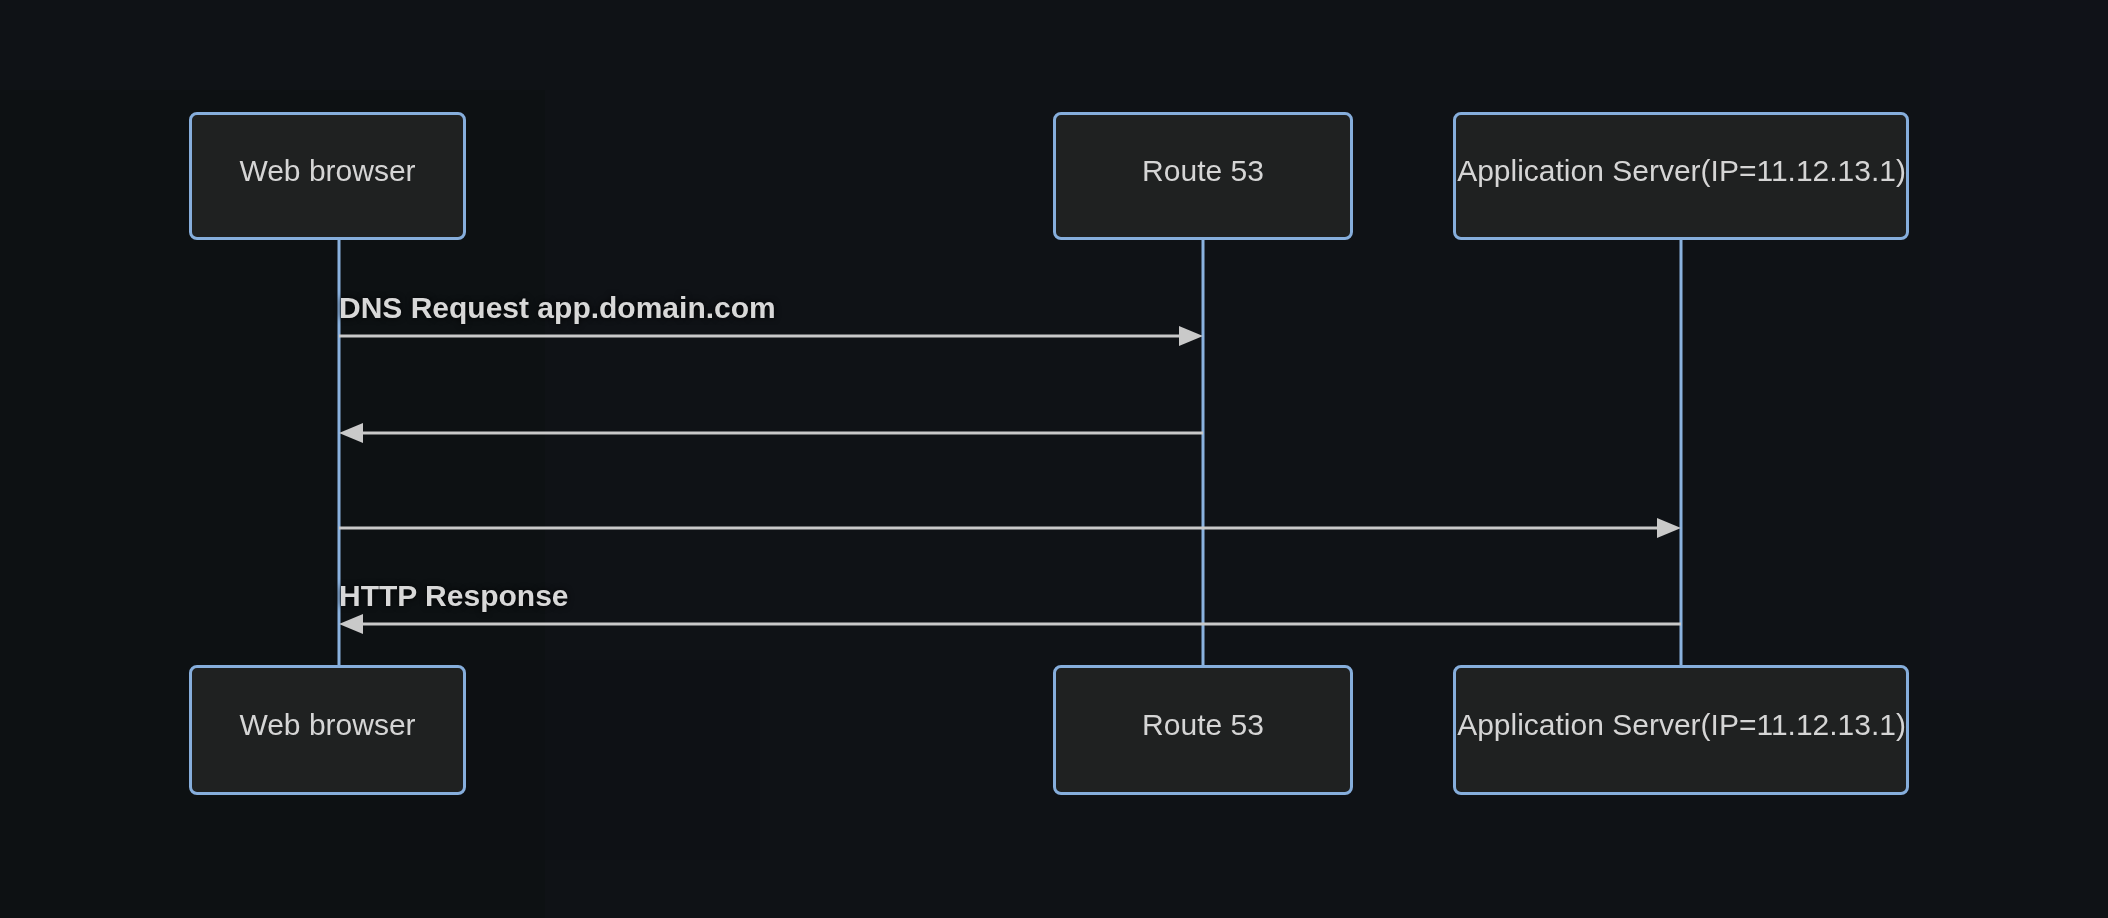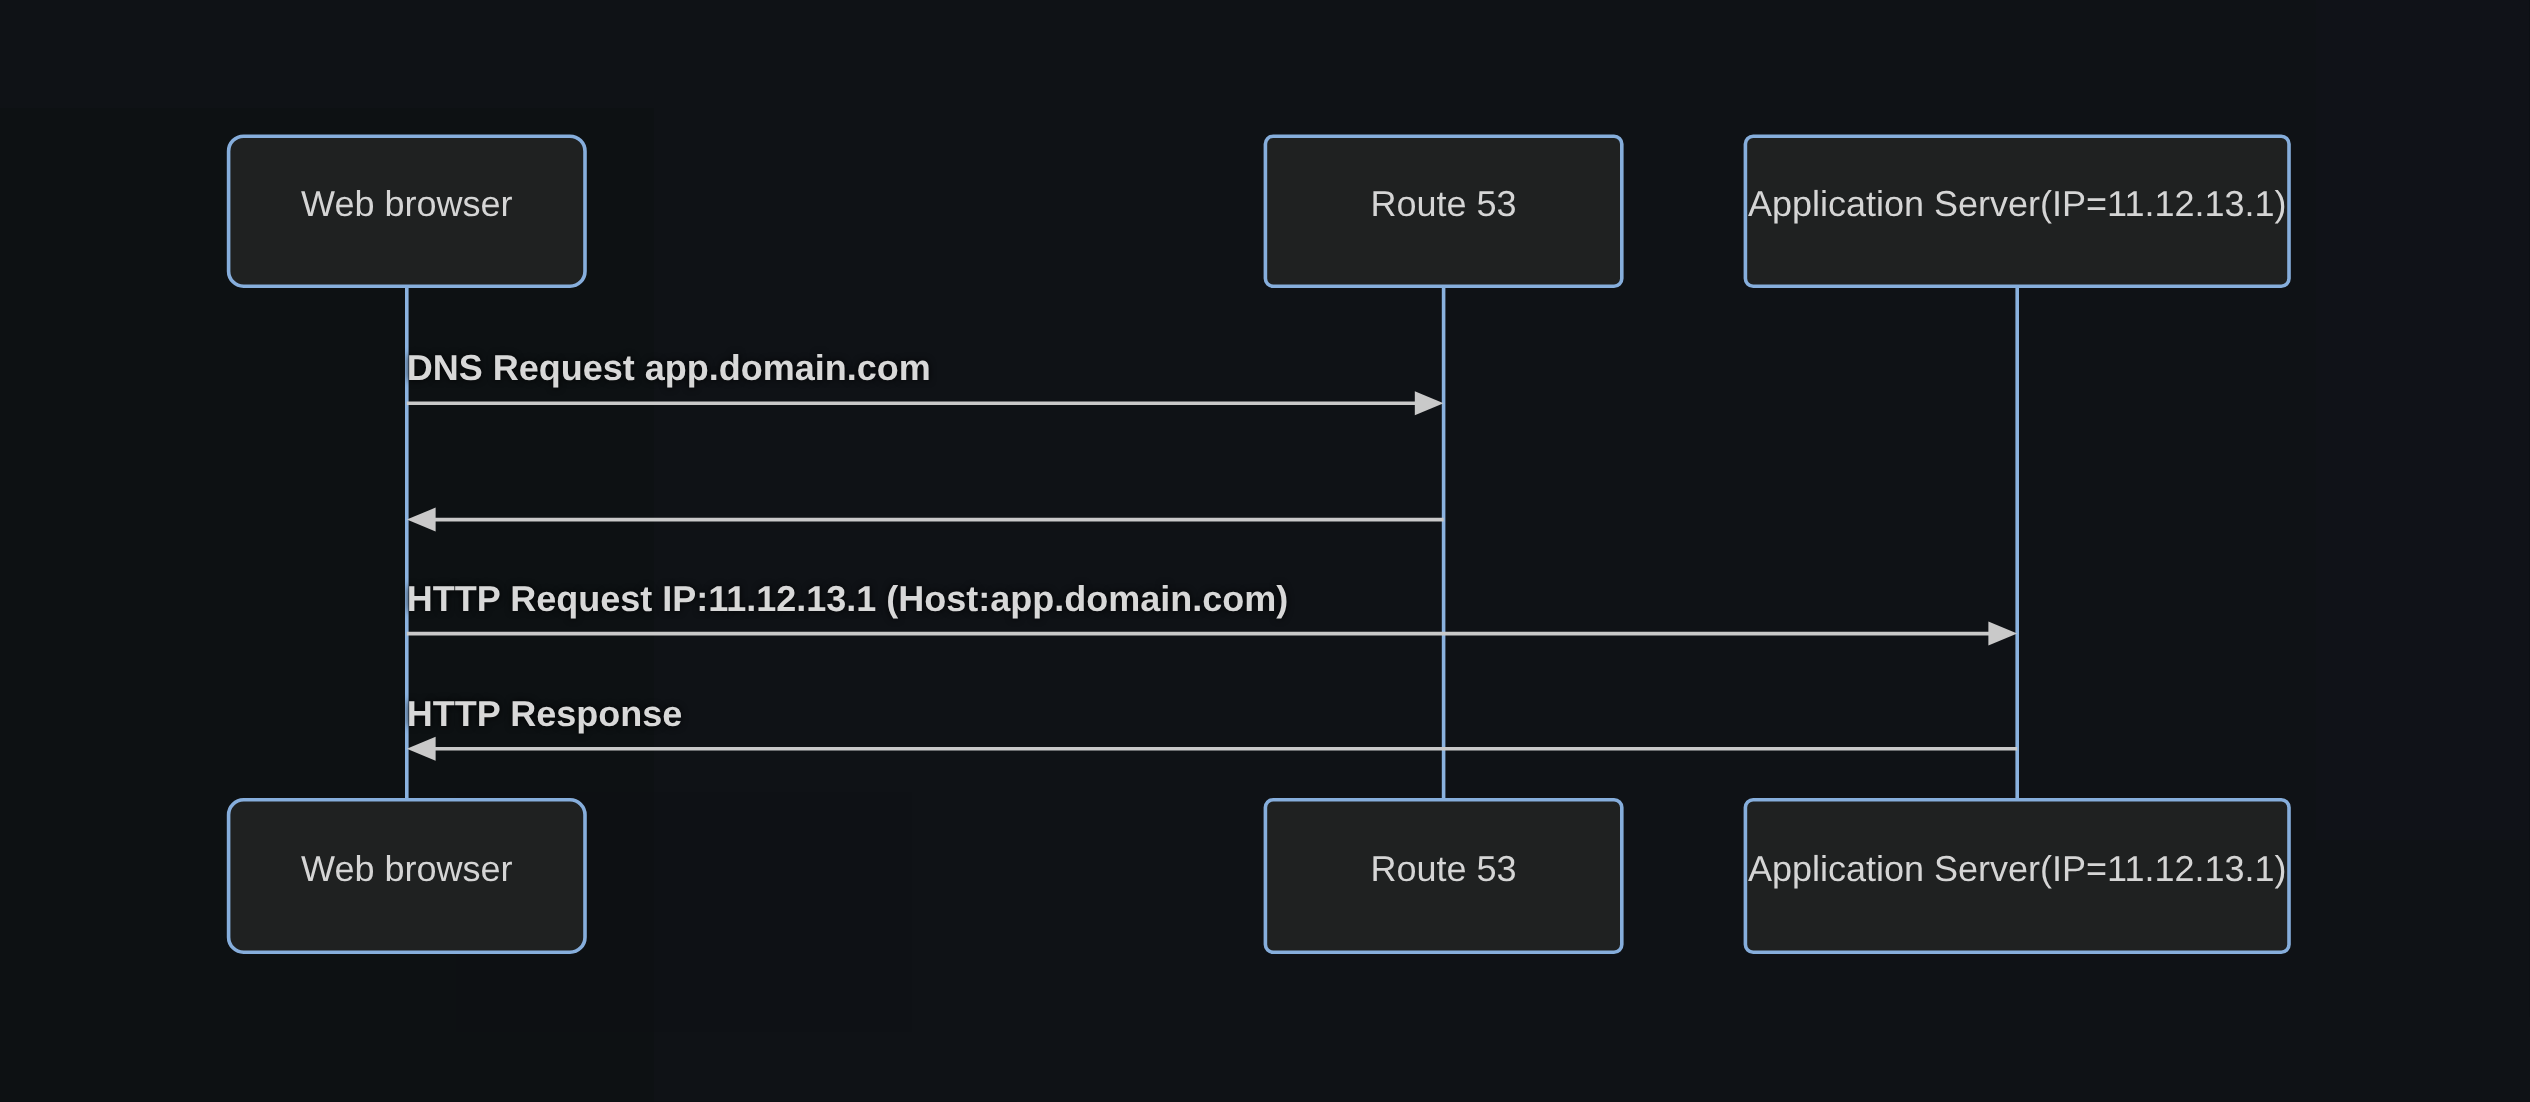--- a/index.html
+++ b/index.html
@@ -42,23 +42,23 @@
     border-radius: 8px;
     display: flex;
     align-items: center;
     justify-content: center;
     color: var(--actor-text);
     font-size: 30px;
     padding-bottom: 10px;
   }
   .row-top    { top: 112px; }
   .row-bottom { top: 665px; height: 130px; }
-  .pos-web  { left: 189px;  width: 300px; border-radius: 14px; }
+  .pos-web  { left: 189px;  width: 277px; }
   .pos-r53  { left: 1053px; width: 300px; }
-  .pos-app  { left: 1453px; width: 456px; }
+  .pos-app  { left: 1453px; width: 456px; justify-content: flex-end; }
 
   .message-label {
     position: absolute;
     height: 40px;
     line-height: 40px;
     font-size: 30px;
     font-weight: 700;
     color: var(--message-text);
     text-shadow: 0 0 6px rgba(0,0,0,.9);
     white-space: nowrap;
@@ -100,21 +100,20 @@
     <span>Web browser</span>
   </div>
   <div class="actor-box row-top pos-r53">
     <span>Route 53</span>
   </div>
   <div class="actor-box row-top pos-app">
     <span>Application Server(IP=11.12.13.1)</span>
   </div>
 
   <div class="message-label msg1">DNS Request app.domain.com</div>
-  <div class="message-label msg3">HTTP Request IP:11.12.13.1 (Host:app.domain.com)</div>
   <div class="message-label msg4">HTTP Response</div>
 
   <div class="actor-box row-bottom pos-web">
     <span>Web browser</span>
   </div>
   <div class="actor-box row-bottom pos-r53">
     <span>Route 53</span>
   </div>
   <div class="actor-box row-bottom pos-app">
     <span>Application Server(IP=11.12.13.1)</span>

